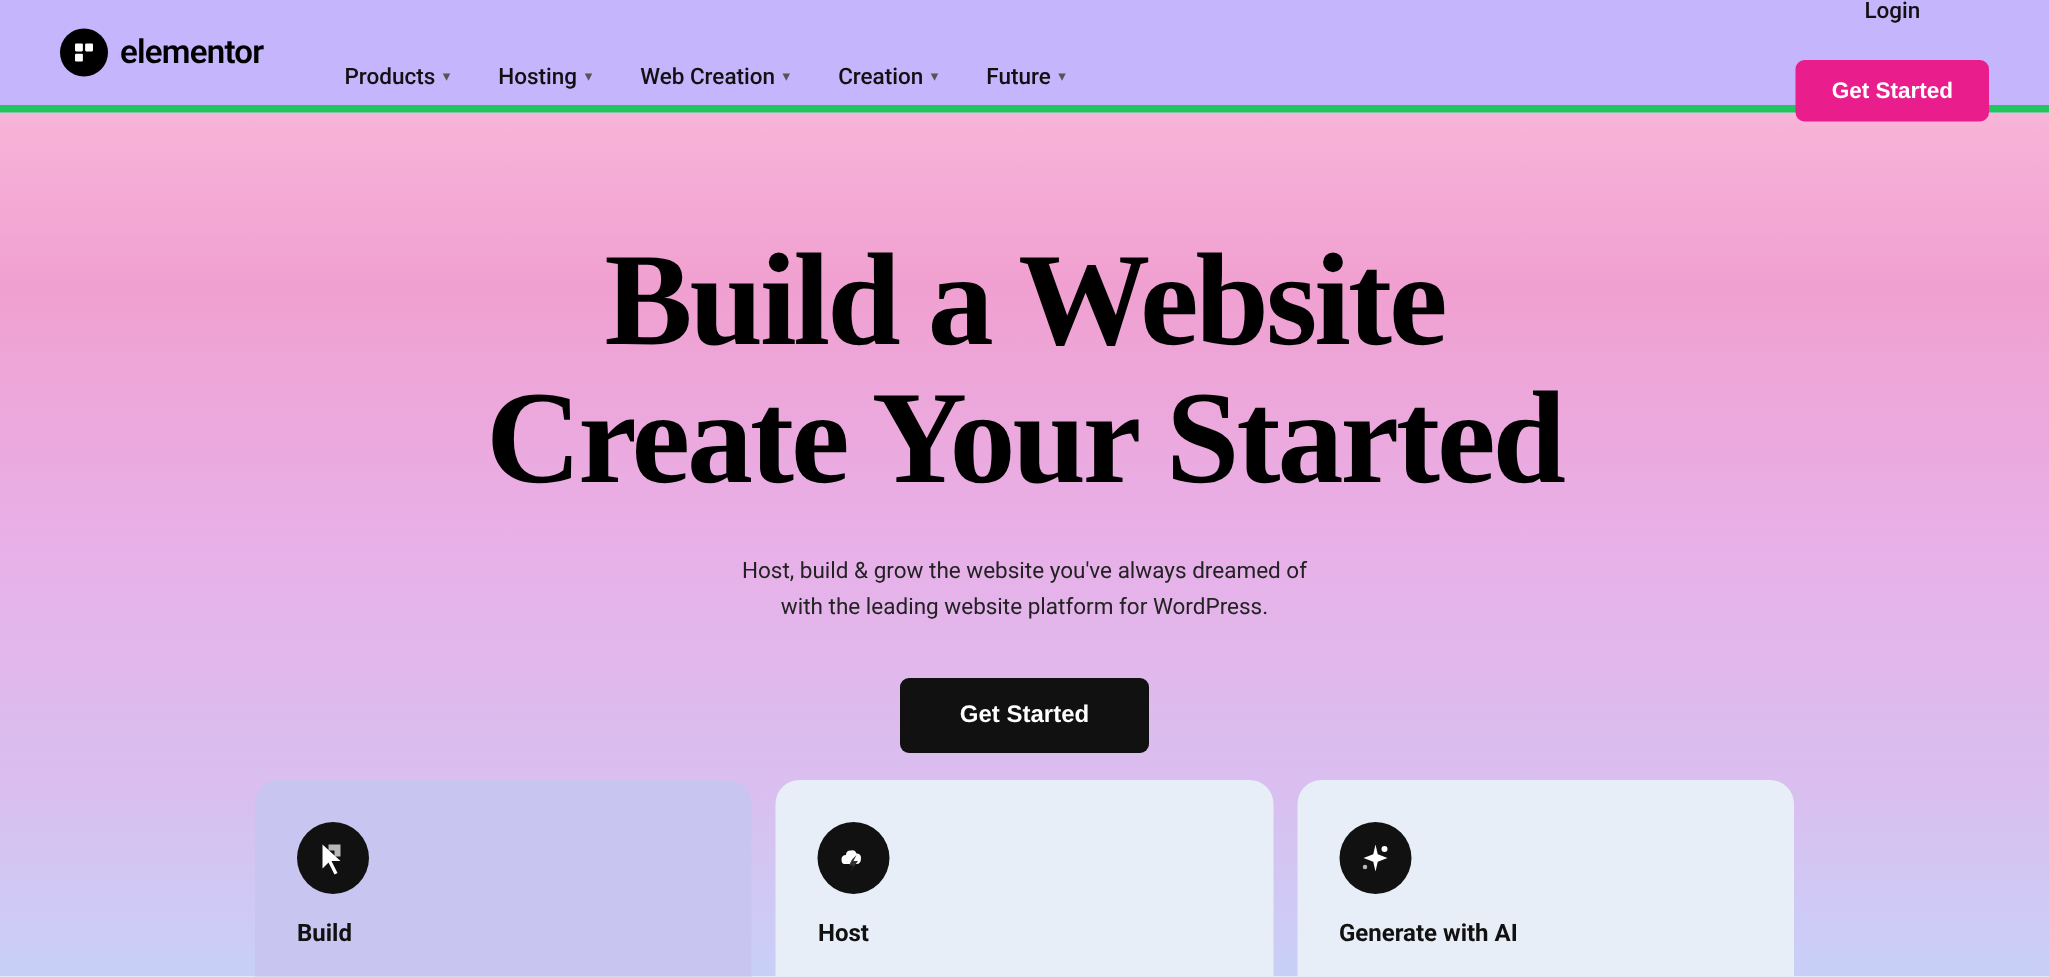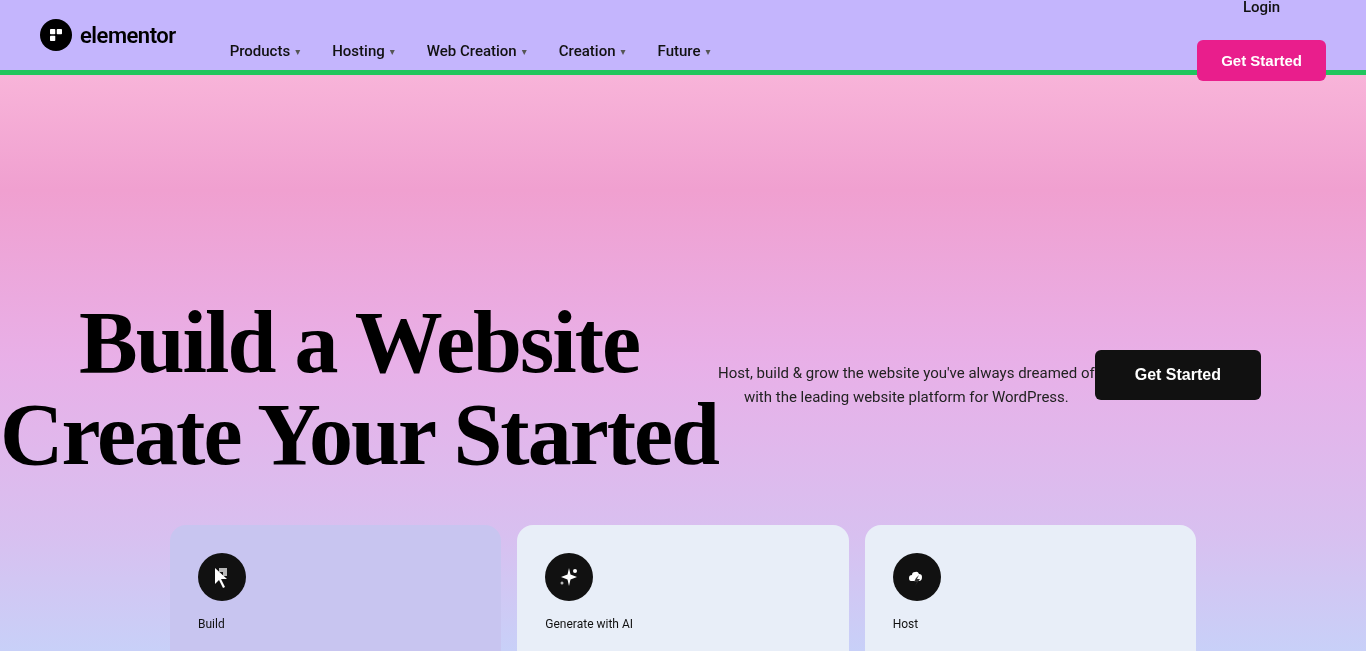--- a/index.html
+++ b/index.html
@@ -112,21 +112,21 @@
       cursor: pointer;
       border: none;
       transition: background 0.2s;
     }
 
     
     .hero {
       background: linear-gradient(180deg, #f8b4d9 0%, #f0a0d0 20%, #e8b0e8 50%, #d8c0f0 80%, #c8d0f8 100%);
       min-height: 576px;
       display: flex;
-      flex-direction: row;
+      flex-direction: column;
       align-items: center;
       padding-top: 80px;
       padding-bottom: 0;
       position: relative;
     }
 
     .hero-title {
       font-size: 88px;
       font-weight: 900;
       color: #000;
@@ -197,22 +197,22 @@
       height: 48px;
       background: #111;
       border-radius: 50%;
       display: flex;
       align-items: center;
       justify-content: center;
       margin-bottom: 4px;
     }
 
     .card-label {
-      font-size: 12px;
-      font-weight: 400;
+      font-size: 16px;
+      font-weight: 700;
       color: #111;
     }
 
     
     ::-webkit-scrollbar {
       width: 10px;
     }
     ::-webkit-scrollbar-track {
       background: #f1f1f1;
     }
@@ -284,36 +284,36 @@
       <div class="card-icon">
         <svg width="26" height="26" viewBox="0 0 26 26" fill="none" xmlns="http://www.w3.org/2000/svg">
 
           <polygon points="6,4 6,20 10,16 14,24 16,23 12,15 18,15" fill="white"></polygon>
           <polygon points="10,4 18,4 18,12 14,12 14,8 10,8" fill="white" opacity="0.7"></polygon>
         </svg>
       </div>
       <span class="card-label">Build</span>
     </div>
 
+    <div class="card card-host">
+      <div class="card-icon">
+        <svg width="26" height="26" viewBox="0 0 26 26" fill="white" xmlns="http://www.w3.org/2000/svg">
+
+          <path d="M7 17 Q5 17 5 14 Q5 11 8 11 Q8 8 11 8 Q14 7 15 10 Q18 10 18 13 Q18 17 15 17 Z" fill="white"></path>
+          <path d="M12 14 L10 18 L13 18 L11 22 L16 15 L13 15 L15 11 Z" fill="#333"></path>
+        </svg>
+      </div>
+      <span class="card-label">Host</span>
+    </div>
+
     <div class="card card-ai">
       <div class="card-icon">
         <svg width="26" height="26" viewBox="0 0 26 26" fill="white" xmlns="http://www.w3.org/2000/svg">
 
           <path d="M13 4 L14.5 10.5 L21 13 L14.5 15.5 L13 22 L11.5 15.5 L5 13 L11.5 10.5 Z" fill="white"></path>
           <circle cx="19" cy="7" r="2" fill="white"></circle>
           <circle cx="6" cy="19" r="1.5" fill="white" opacity="0.7"></circle>
         </svg>
       </div>
       <span class="card-label">Generate with AI</span>
     </div>
-
-    <div class="card card-host">
-      <div class="card-icon">
-        <svg width="26" height="26" viewBox="0 0 26 26" fill="white" xmlns="http://www.w3.org/2000/svg">
-
-          <path d="M7 17 Q5 17 5 14 Q5 11 8 11 Q8 8 11 8 Q14 7 15 10 Q18 10 18 13 Q18 17 15 17 Z" fill="white"></path>
-          <path d="M12 14 L10 18 L13 18 L11 22 L16 15 L13 15 L15 11 Z" fill="#333"></path>
-        </svg>
-      </div>
-      <span class="card-label">Host</span>
-    </div>
   </div>
 </section>
 
 </body></html>

